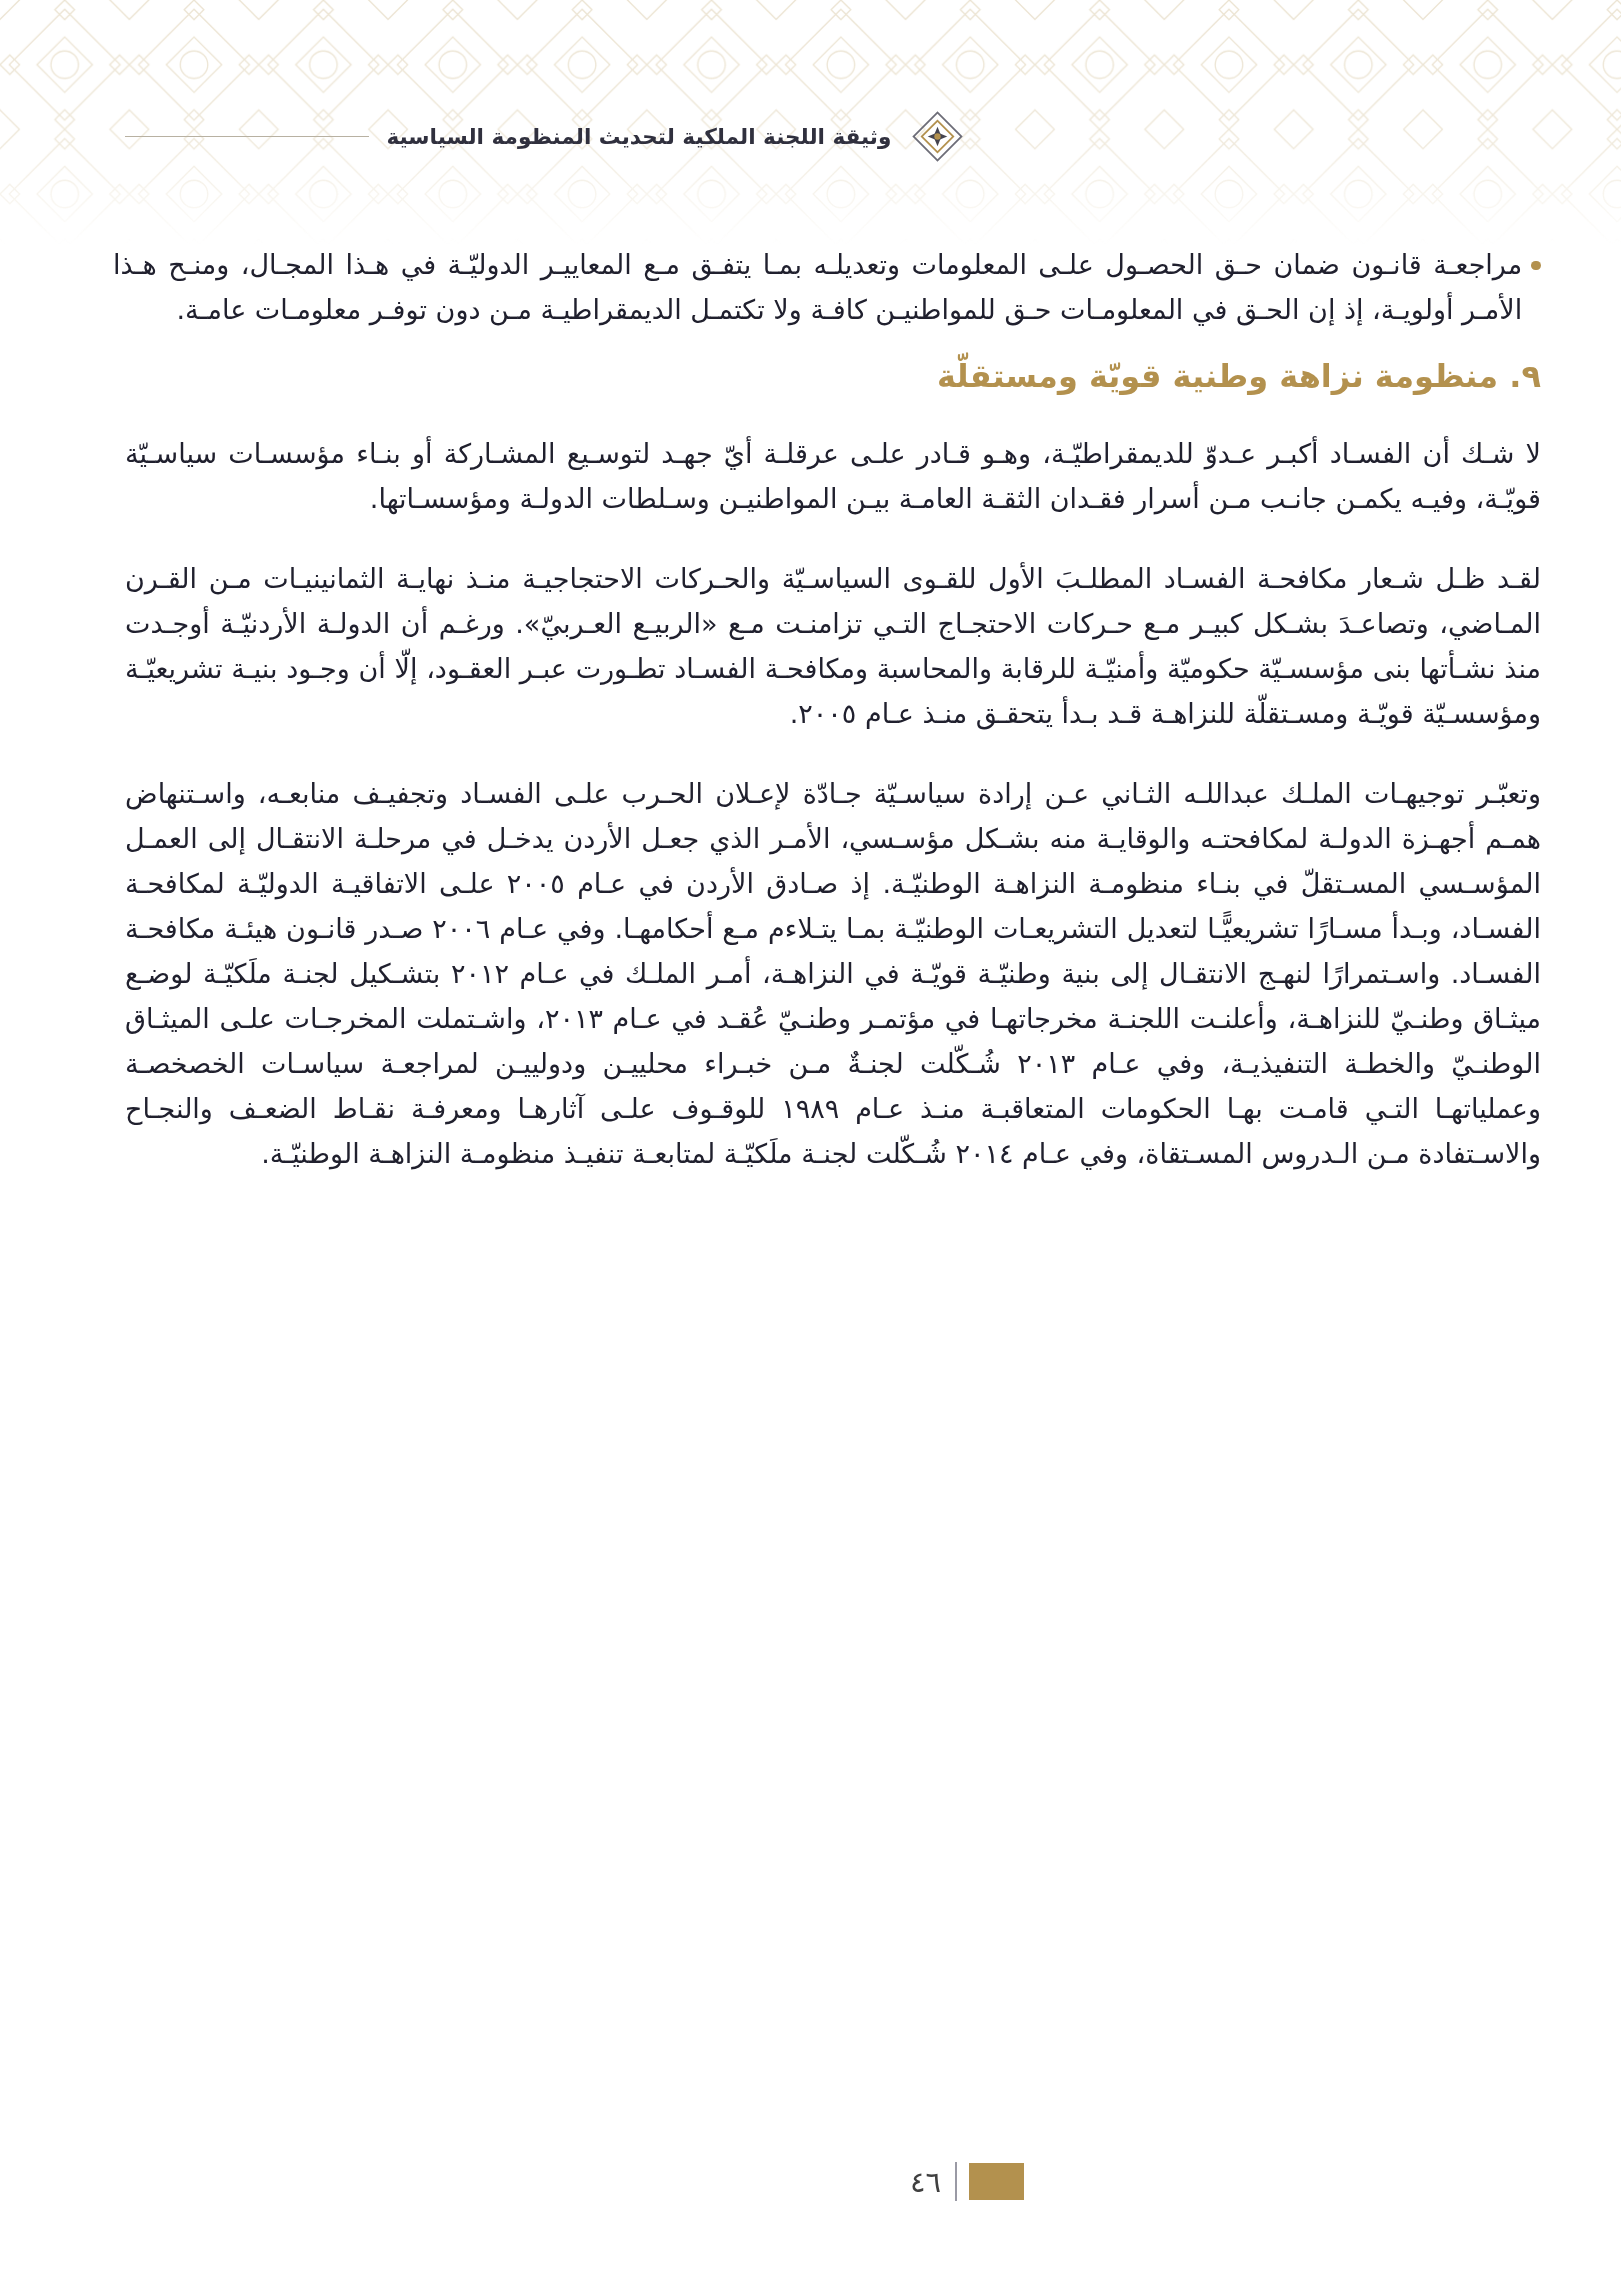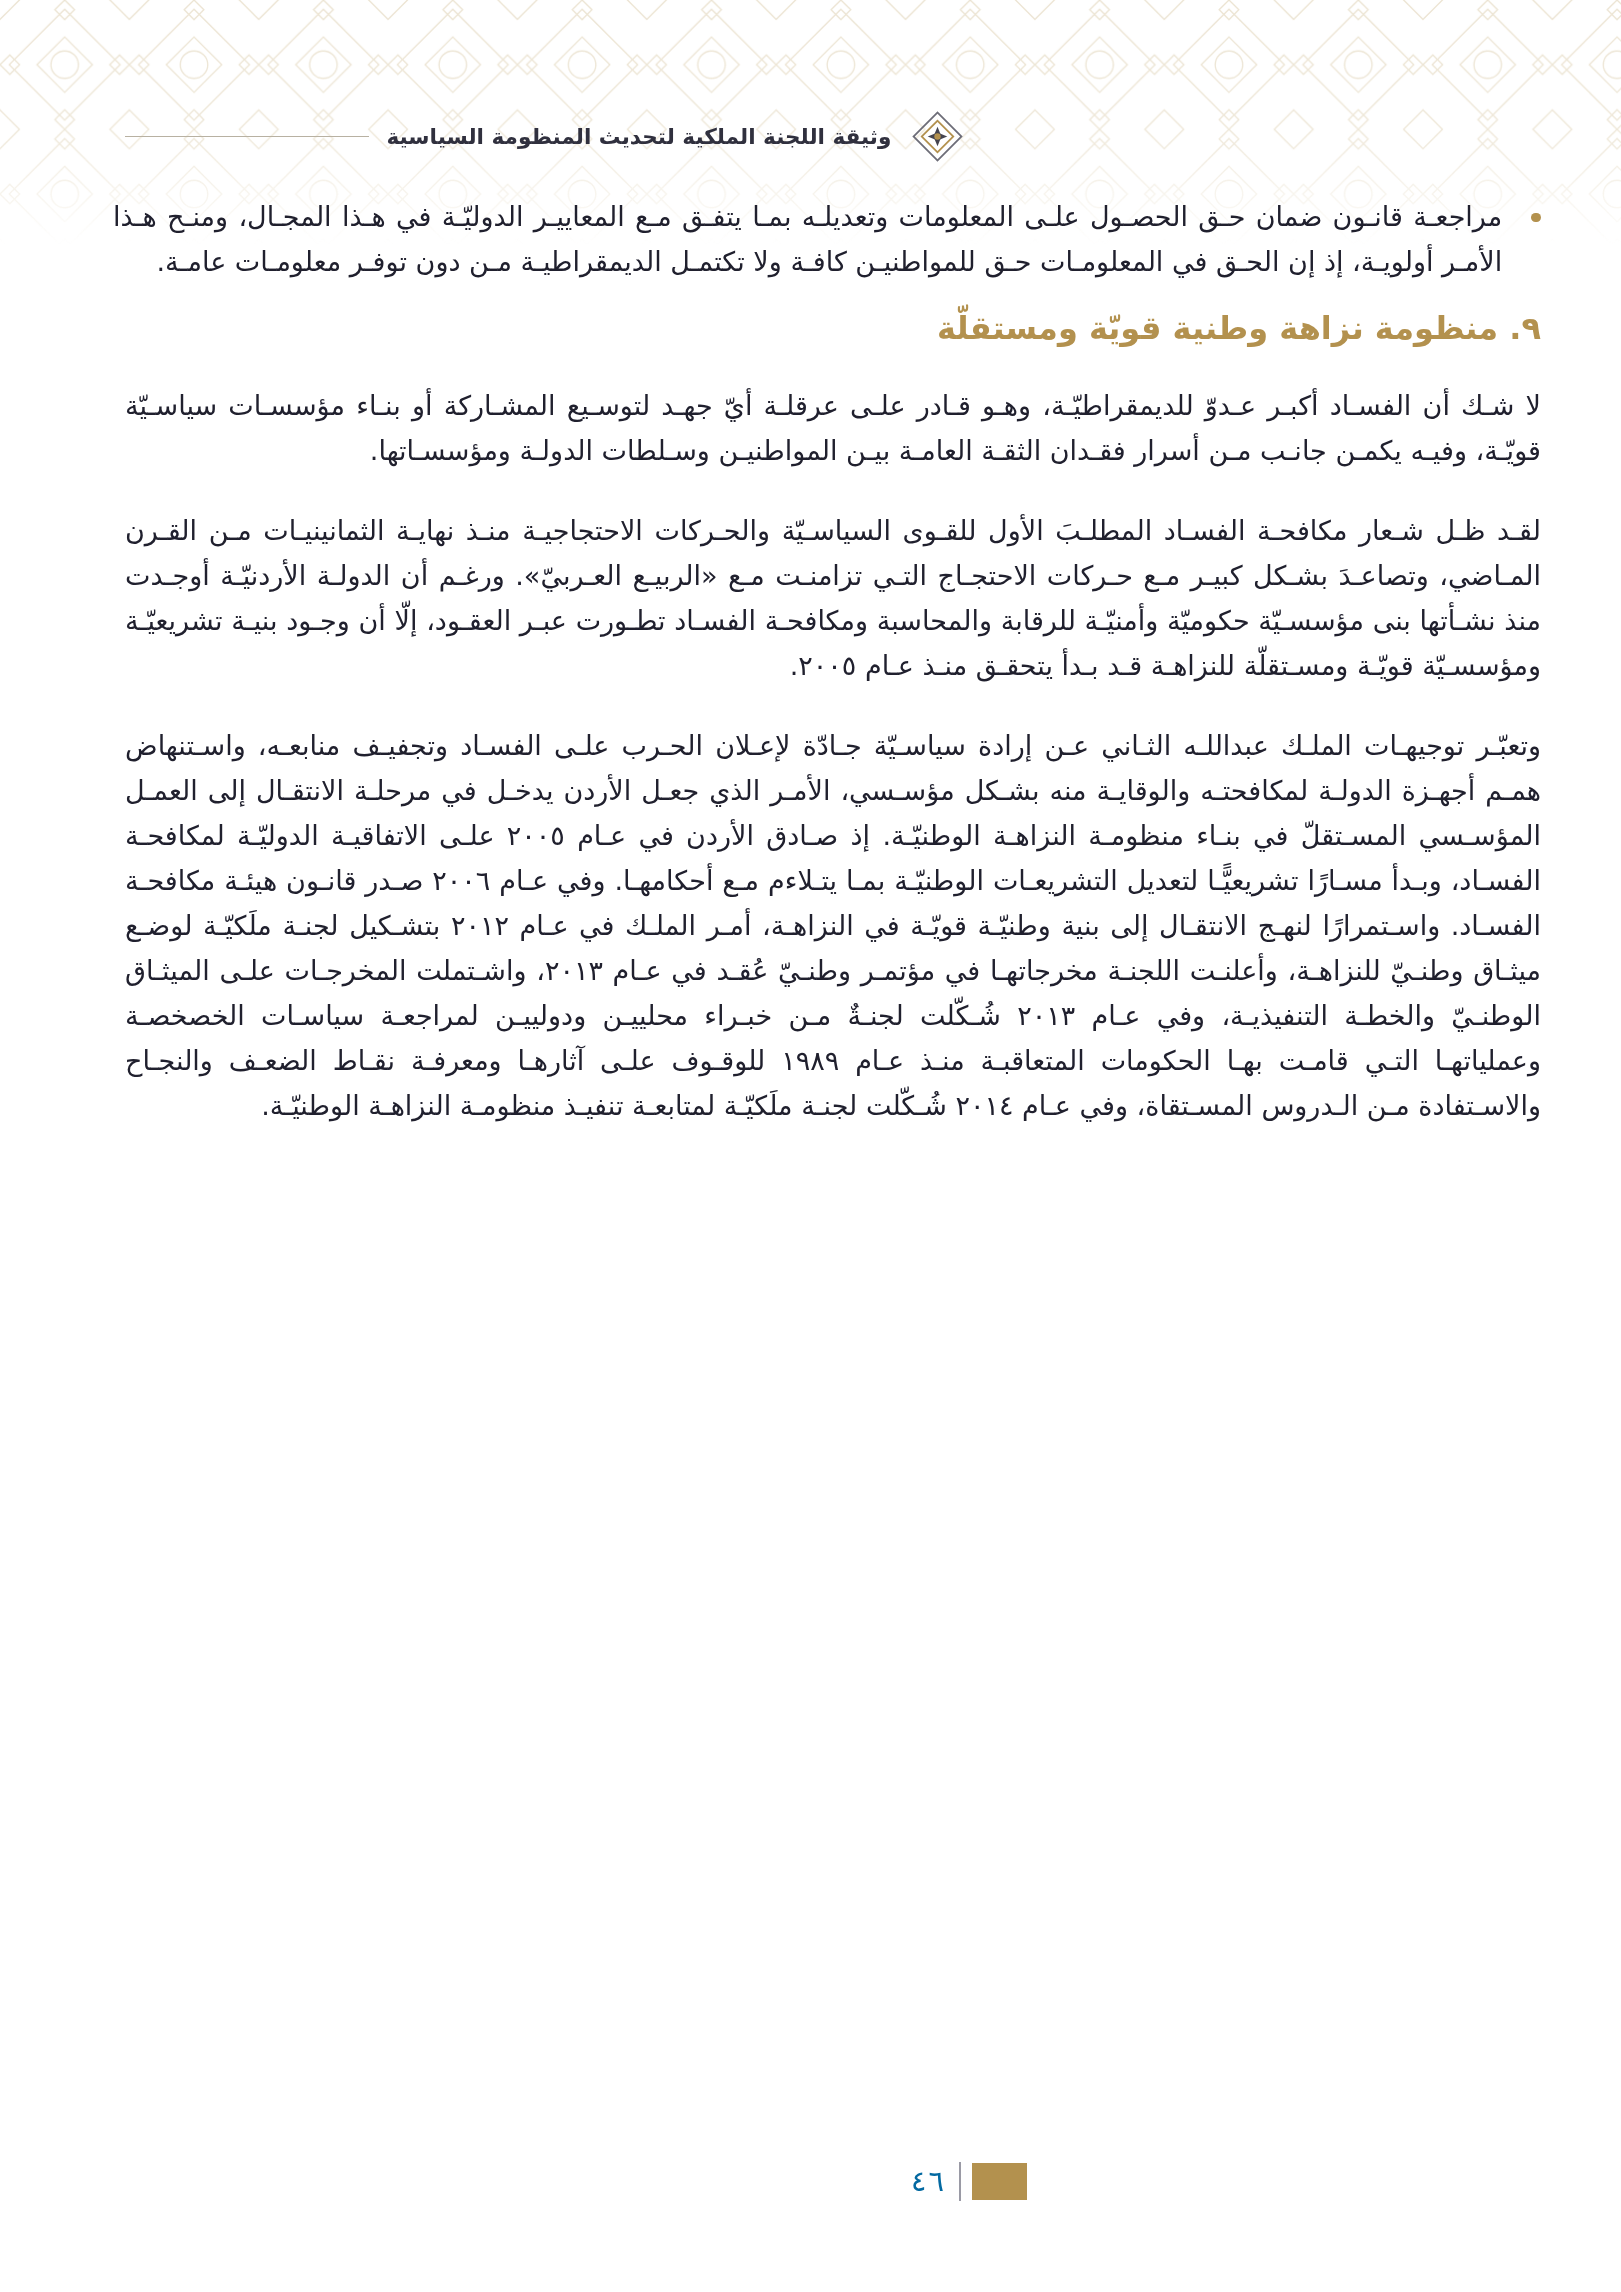--- a/index.html
+++ b/index.html
@@ -49,22 +49,23 @@
     direction: rtl;
     color: #20202e;
     font-size: 27px;
     line-height: 45px;
     text-align: justify;
   }
   .bullets { margin: 0; padding: 0; list-style: none; }
   .bullet-item {
     display: flex;
     direction: rtl;
-    gap: 29px;
+    gap: 9px;
     margin-bottom: 21.6px;
+    margin-top: 48px;
   }
   .bullet-dot {
     flex: 0 0 auto;
     width: 9.8px; height: 9.8px;
     border-radius: 50%;
     background: #b3914e;
     margin-top: 18.6px;
   }
   .bullet-text { margin: 0; flex: 1; }
   .section-heading {
@@ -82,23 +83,22 @@
     position: absolute;
     top: 2158px;
     left: 910px;
     height: 47px;
     display: flex;
     align-items: center;
     direction: ltr;
   }
   .page-number {
     font-size: 29px;
-    color: #0369a1;
+    color: #404040;
     font-weight: 500;
-    font-family: Liberation Mono, monospace;
   }
   .footer-rule {
     width: 2px; height: 39px;
     background: #9a9aa5;
     margin: 0 11.8px 0 13.7px;
   }
   .footer-block {
     width: 55px; height: 37px;
     background: #b3914e;
   }

